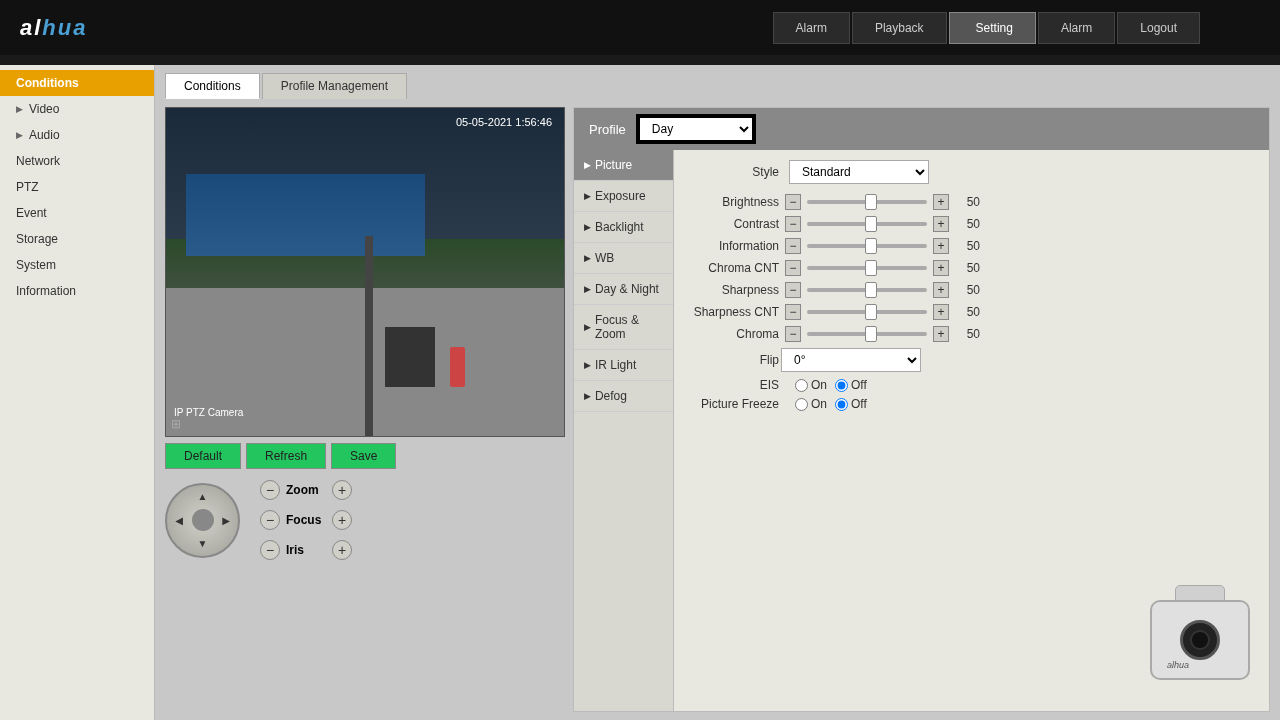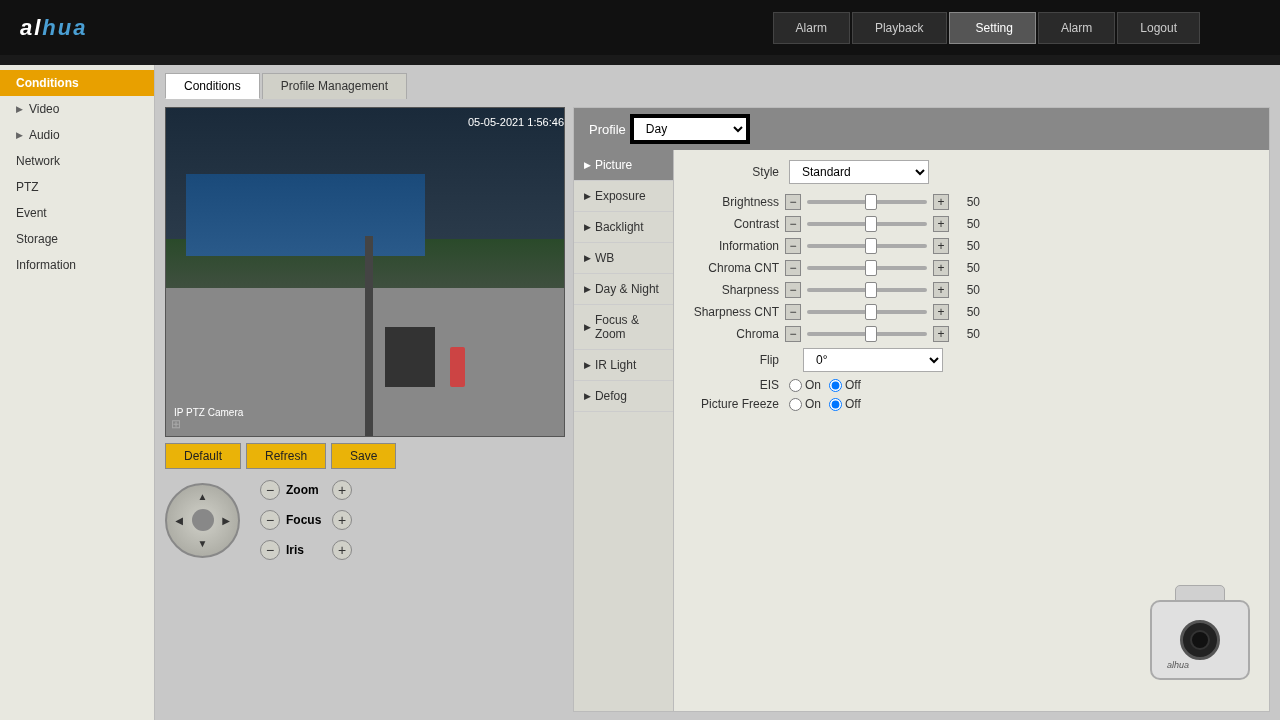--- a/index.html
+++ b/index.html
@@ -140,21 +140,21 @@
 
     .video-container {
       width: 400px;
       height: 330px;
       background: #111;
       position: relative;
       border: 1px solid #555;
     }
     .video-timestamp {
       position: absolute;
-      top: 8px; right: 0;
+      top: 8px; right: 12px;
       color: #fff;
       font-size: 11px;
     }
     .video-label {
       position: absolute;
       bottom: 18px; left: 8px;
       color: #fff;
       font-size: 10px;
     }
     .video-icon {
@@ -207,21 +207,21 @@
       background: #333;
     }
 
     
     .action-buttons {
       display: flex;
       gap: 5px;
     }
     .action-btn {
       padding: 5px 18px;
-      background: #eab308;
+      background: #22c55e;
       border: 1px solid #888;
       cursor: pointer;
       font-size: 12px;
       color: #222;
     }
 
     
     .ptz-section {
       display: flex;
       align-items: center;
@@ -302,21 +302,21 @@
       display: flex;
       flex-direction: column;
     }
 
     
     .profile-bar {
       background: #888;
       padding: 6px 15px;
       display: flex;
       align-items: center;
-      gap: 4px;
+      gap: 10px;
       color: #fff;
       font-size: 13px;
     }
     .profile-select {
       padding: 3px 8px;
       background: #fff;
       border: 4px solid #000000;
       font-size: 12px;
       cursor: pointer;
       min-width: 120px;
@@ -430,21 +430,21 @@
       width: 25px;
       font-size: 12px;
       color: #333;
       text-align: right;
     }
 
     
     .flip-row {
       display: flex;
       align-items: center;
-      gap: 24px;
+      gap: 2px;
       margin-bottom: 6px;
     }
     .flip-label {
       width: 90px;
       text-align: right;
       font-size: 12px;
       color: #333;
     }
     .flip-select {
       padding: 3px 8px;
@@ -452,21 +452,21 @@
       border: 1px solid #aaa;
       font-size: 12px;
       cursor: pointer;
       min-width: 140px;
     }
 
     
     .radio-row {
       display: flex;
       align-items: center;
-      gap: 10px;
+      gap: 16px;
       margin-bottom: 5px;
     }
     .radio-label {
       width: 90px;
       text-align: right;
       font-size: 12px;
       color: #333;
     }
     .radio-group {
       display: flex;
@@ -564,20 +564,23 @@
       <span>Network</span>
     </div>
     <div class="sidebar-item">
       <span>PTZ</span>
     </div>
     <div class="sidebar-item">
       <span>Event</span>
     </div>
     <div class="sidebar-item">
       <span>Storage</span>
+    </div>
+    <div class="sidebar-item">
+      <span>System</span>
     </div>
     <div class="sidebar-item">
       <span>Information</span>
     </div>
   </div>
 
   <div class="content-panel">
 
     <div class="tabs">
       <div class="tab active">

